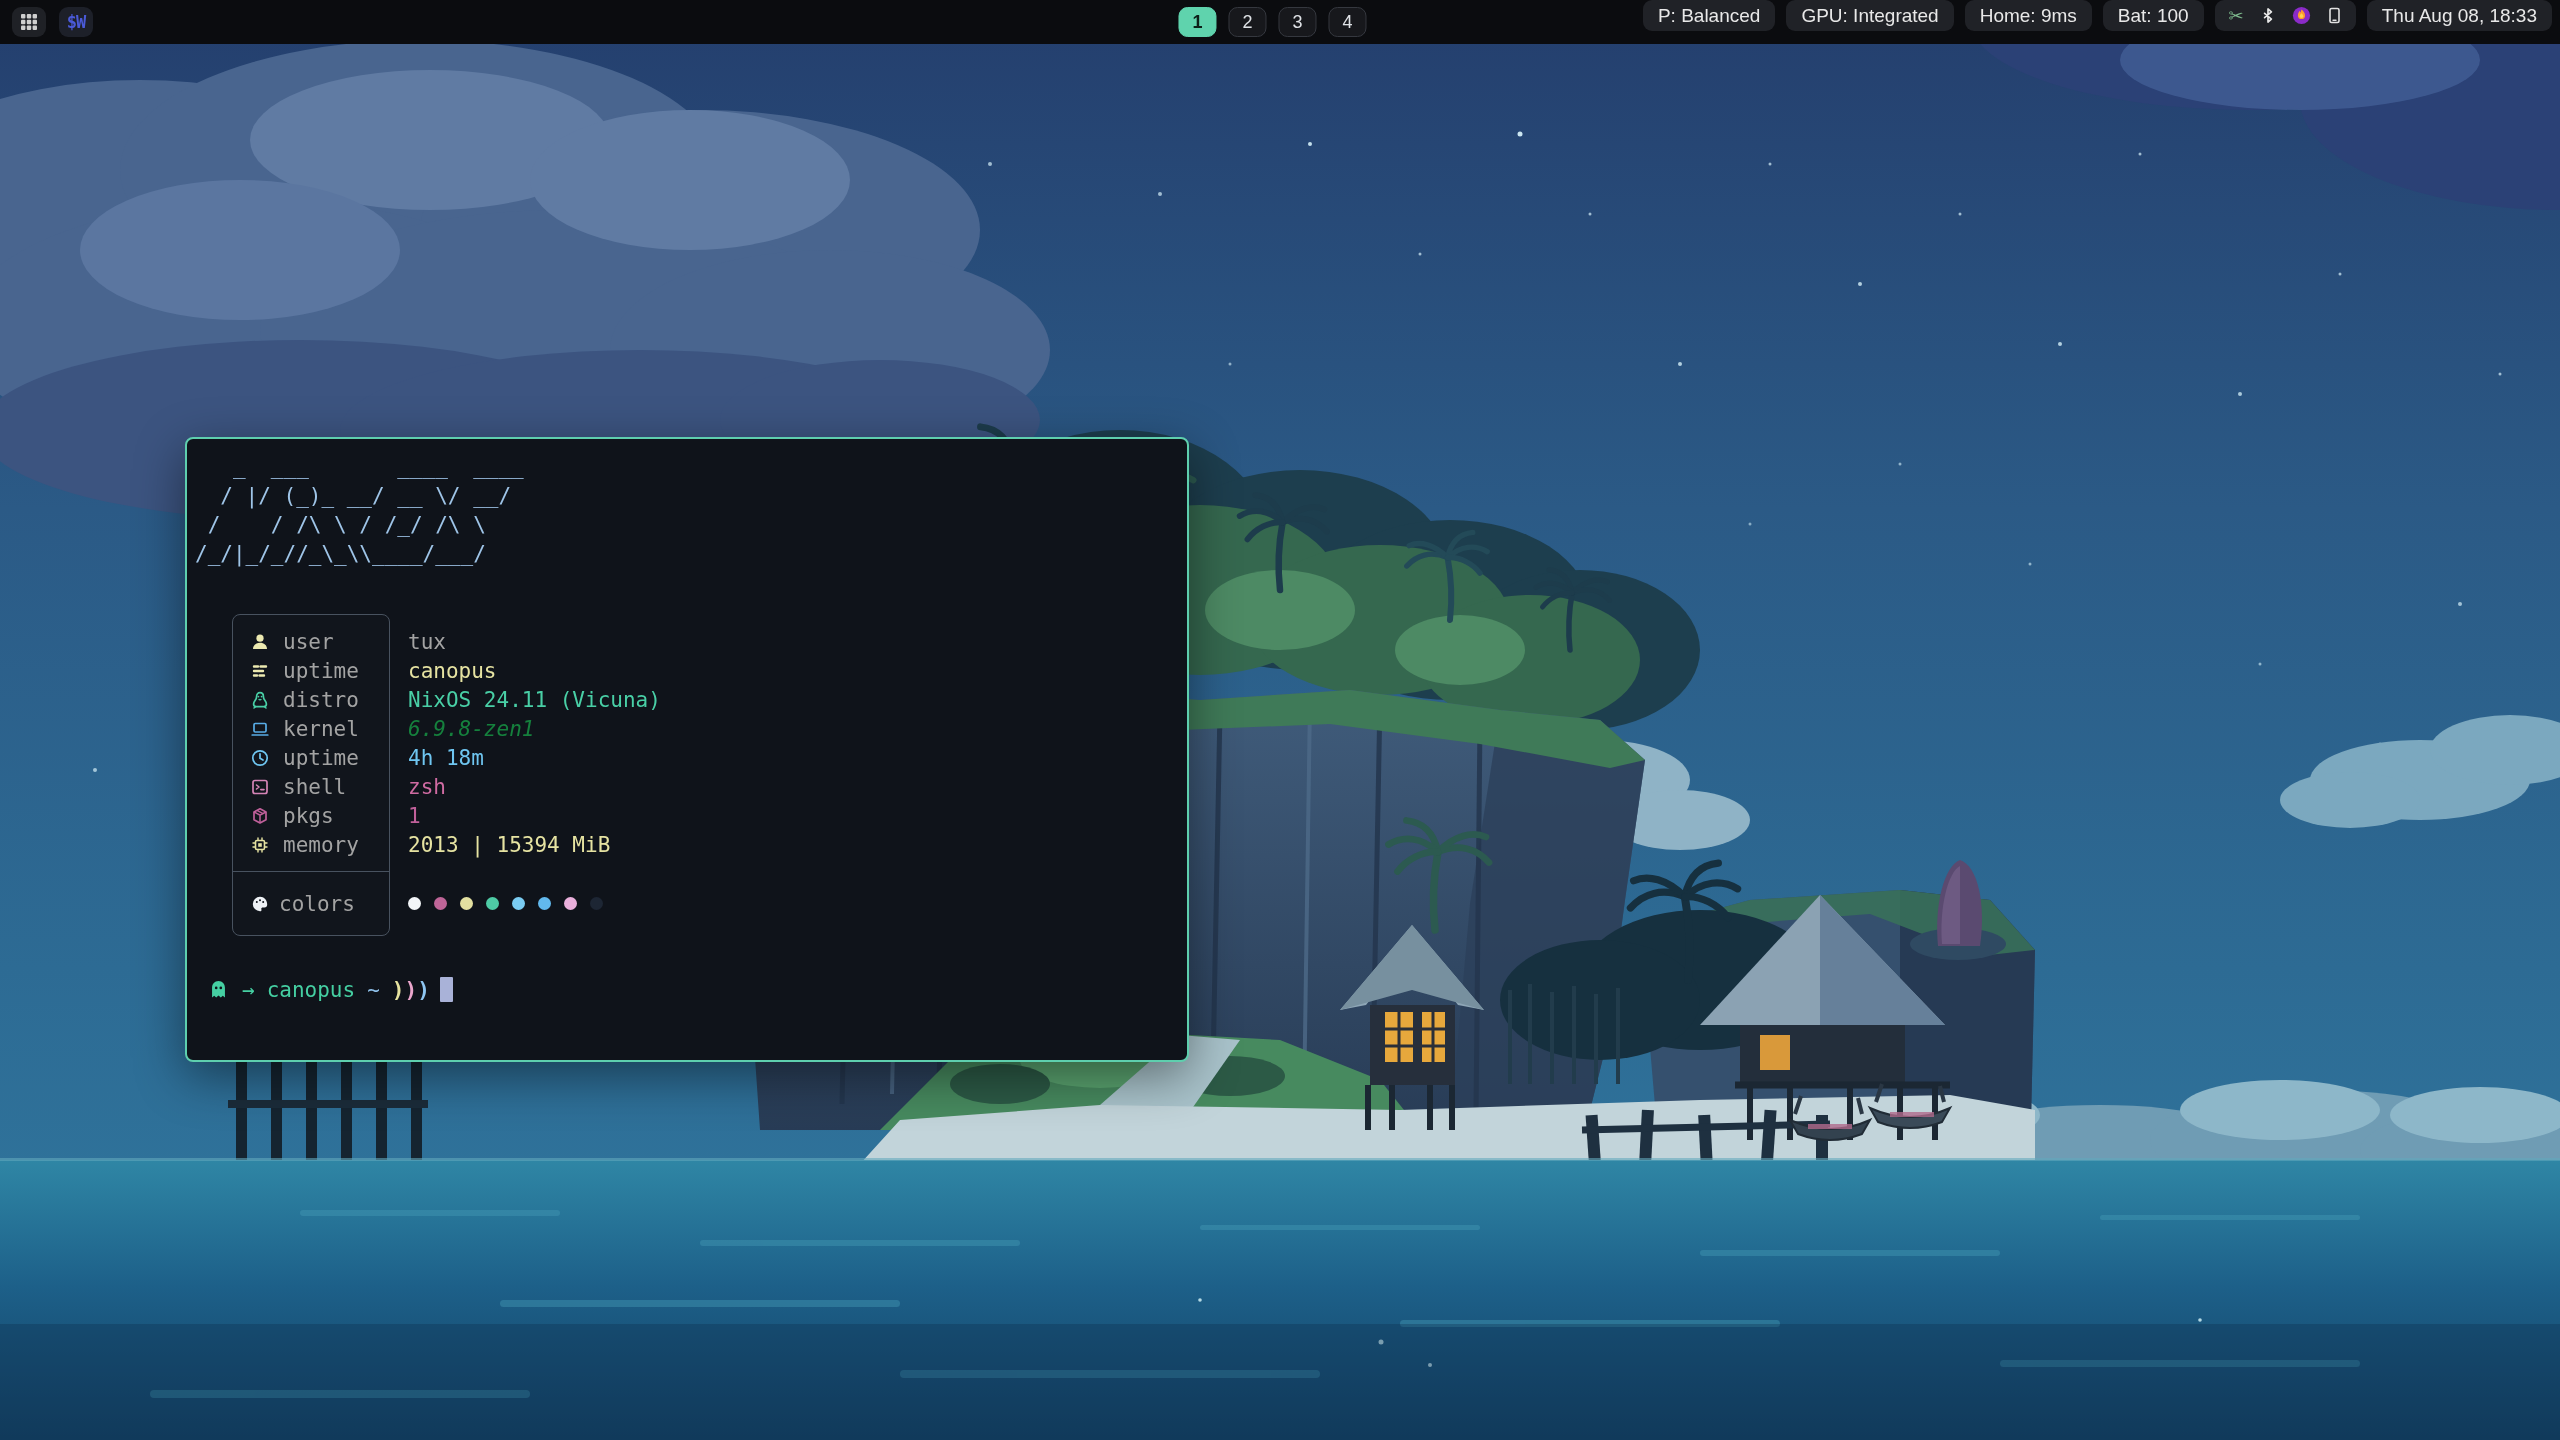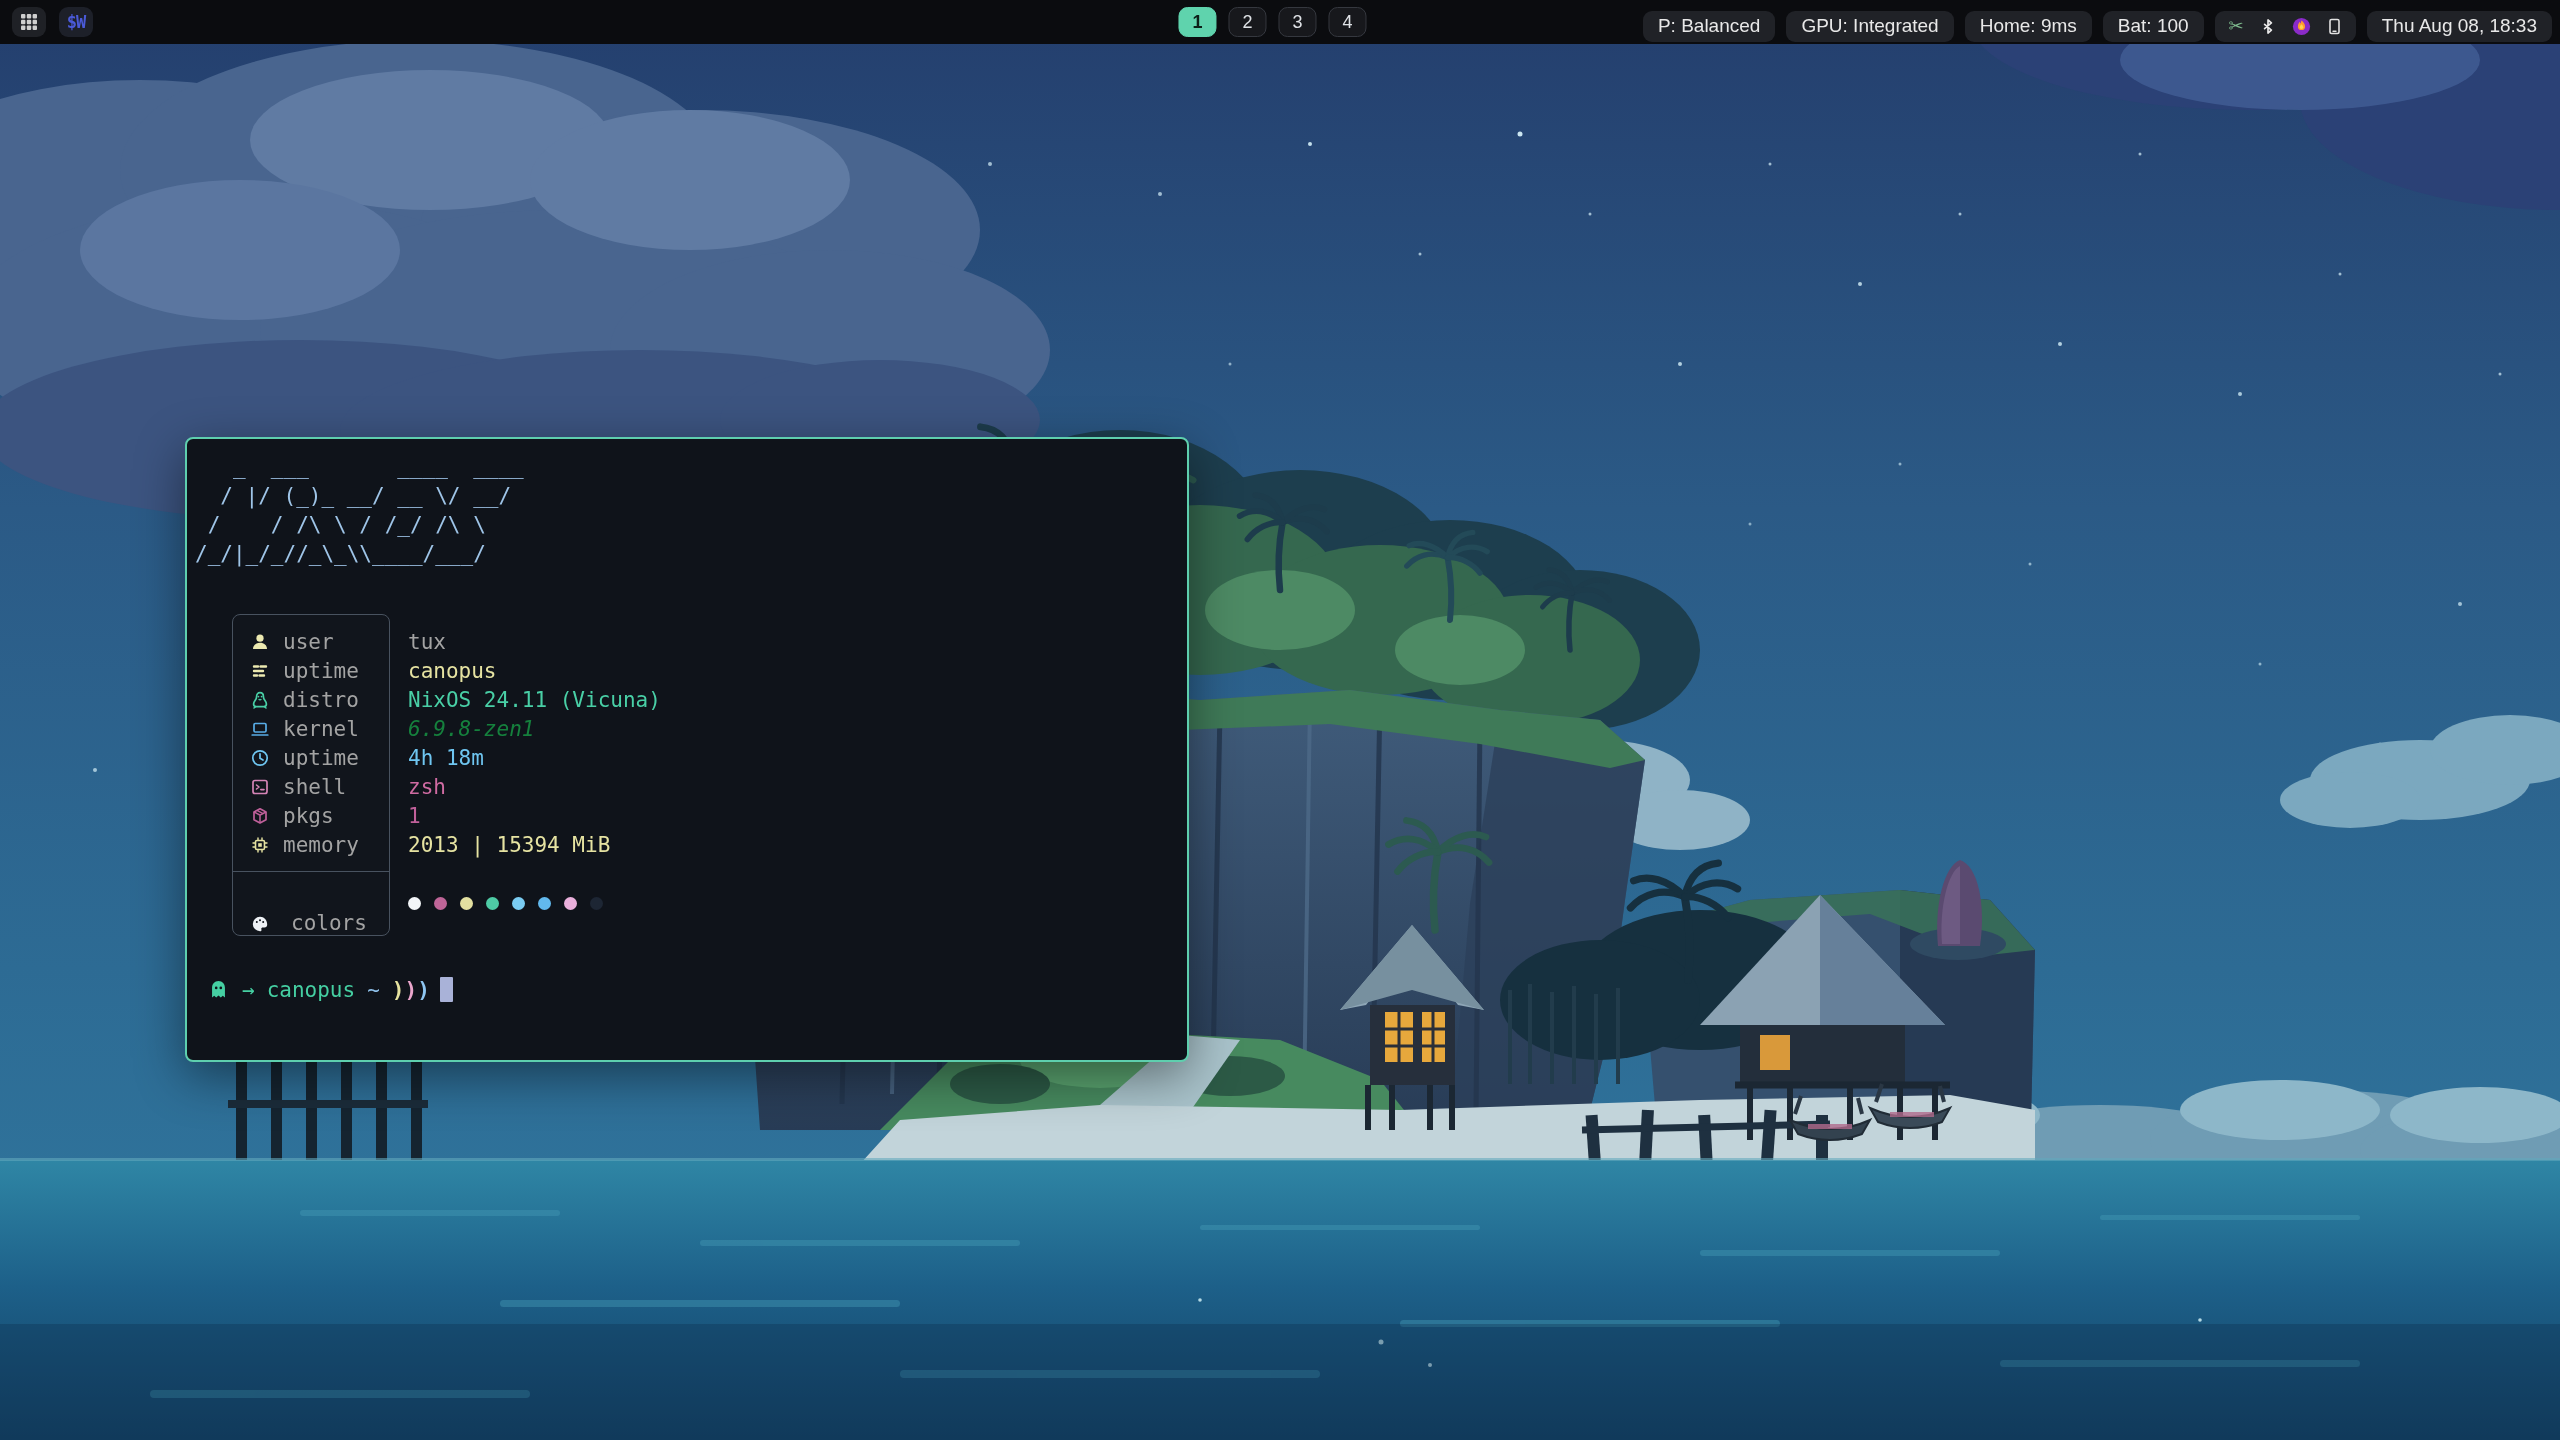--- a/index.html
+++ b/index.html
@@ -10,36 +10,36 @@
 
   
   .bar { position:absolute; left:0; top:0; width:2560px; height:44px; background:#0b0c0f; z-index:30; display:flex; align-items:center; }
   .bar-left { position:absolute; left:12px; top:0; height:44px; display:flex; align-items:center; gap:13px; }
   .bar-btn { width:34px; height:30px; background:#1f2126; border-radius:9px; display:flex; align-items:center; justify-content:center; }
   .logo-btn { background:#1d2029; }
   .logo-text { font-family:"DejaVu Sans Mono", monospace; font-weight:bold; font-size:17px; color:#4a5ad8; letter-spacing:-1px; }
   .bar-center { position:absolute; left:50%; top:0; transform:translateX(-54%); height:44px; display:flex; align-items:center; gap:12px; }
   .ws-pill { min-width:38px; height:30px; border-radius:9px; display:flex; align-items:center; justify-content:center; font-size:18px; color:#dfe2e6; background:#17181c; border:1px solid #35383f; }
   .ws-pill.active { background:#5fd3ad; color:#0d1f18; border:1px solid #5fd3ad; font-weight:bold; }
-  .bar-right { position:absolute; right:8px; top:0; height:52px; display:flex; align-items:center; gap:11px; }
+  .bar-right { position:absolute; right:8px; top:0; height:52px; display:flex; gap:11px; }
   .pill { height:31px; background:#202227; border-radius:9px; display:flex; align-items:center; padding:0 15px; font-size:19px; color:#e8e8e8; white-space:nowrap; }
   .tray { gap:16px; padding:0 14px; }
   .tray svg, .tray .glyph { display:block; }
   .glyph-scissors { font-size:18px; color:#7db98c; line-height:1; }
 
   
   .terminal { position:absolute; left:185px; top:437px; width:1004px; height:625px; background:#0f131a; border:2px solid #5ecfae; border-radius:8px; z-index:10; box-shadow:0 14px 50px rgba(0,0,0,.45); font-family:"DejaVu Sans Mono", monospace; }
   .ascii { position:absolute; left:8px; top:14px; font-size:21px; line-height:29px; white-space:pre; color:#9fc5e8; font-family:inherit; }
   .fetch { position:absolute; left:45px; top:175px; display:flex; align-items:flex-start; }
   .fetch-box { width:158px; border:1.5px solid #48525f; border-radius:8px; background:rgba(255,255,255,0.01); }
   .fetch-rows { padding:12px 0 12px 16px; }
   .frow { height:29px; display:flex; align-items:center; gap:12px; }
   .ficon { width:22px; height:22px; display:flex; align-items:center; justify-content:center; flex:none; }
   .flabel { font-size:21px; color:#a3a3a3; }
-  .fetch-colors { border-top:1.5px solid #48525f; height:64px; display:flex; align-items:flex-end; gap:20px; padding-left:16px; color:#eef1f5; }
+  .fetch-colors { border-top:1.5px solid #48525f; height:64px; display:flex; align-items:center; gap:8px; padding-left:16px; color:#eef1f5; }
   .fetch-vals { padding:13.5px 0 0 18px; }
   .fval { height:29px; display:flex; align-items:center; font-size:21px; white-space:pre; }
   .palette-dots { height:64px; margin-top:12px; display:flex; align-items:center; gap:13px; }
   .palette-dots .dot { width:13px; height:13px; border-radius:50%; display:inline-block; }
   .prompt { position:absolute; left:20px; top:536px; height:29px; display:flex; align-items:center; font-size:21px; }
   .prompt .sp { width:12px; }
   .p-teal { color:#45cfa2; }
   .p-tilde { color:#8fc0ea; }
   .chev { font-weight:bold; }
   .cursor { width:13px; height:25px; background:#a9b2d8; margin-left:10px; border-radius:1px; }

